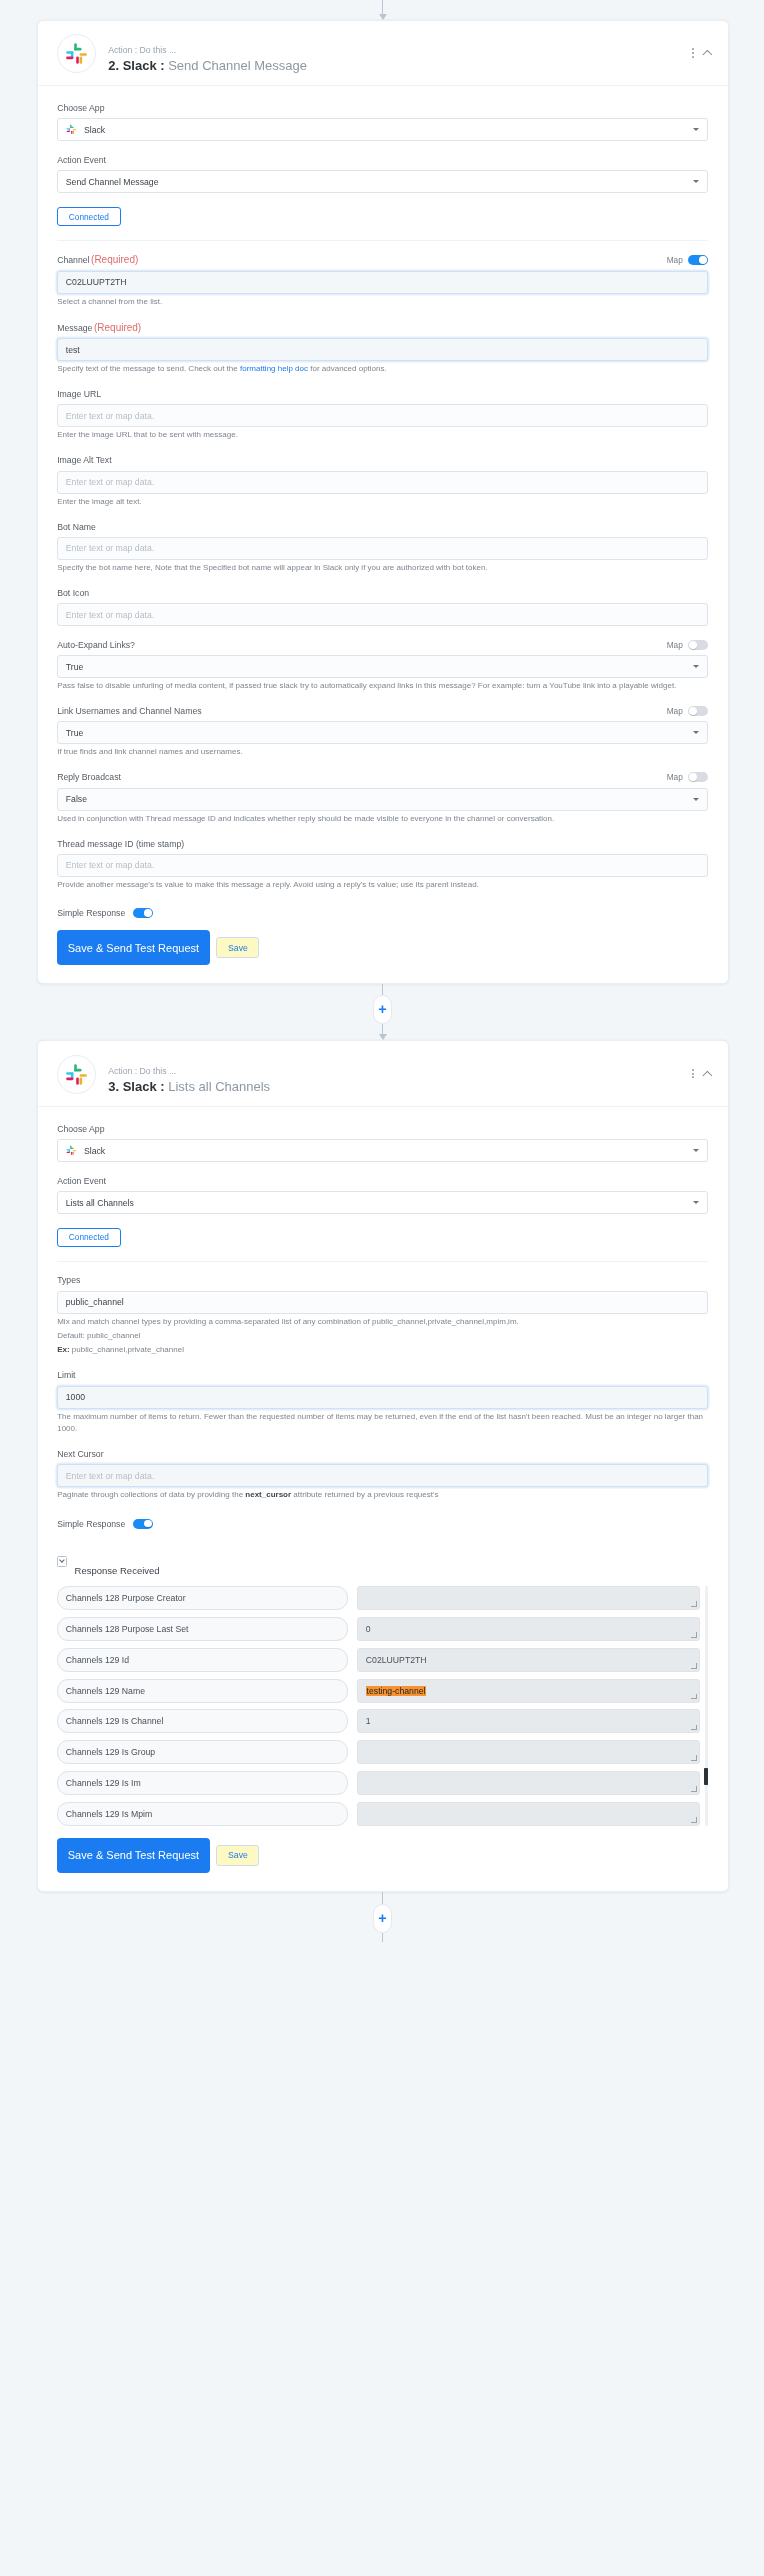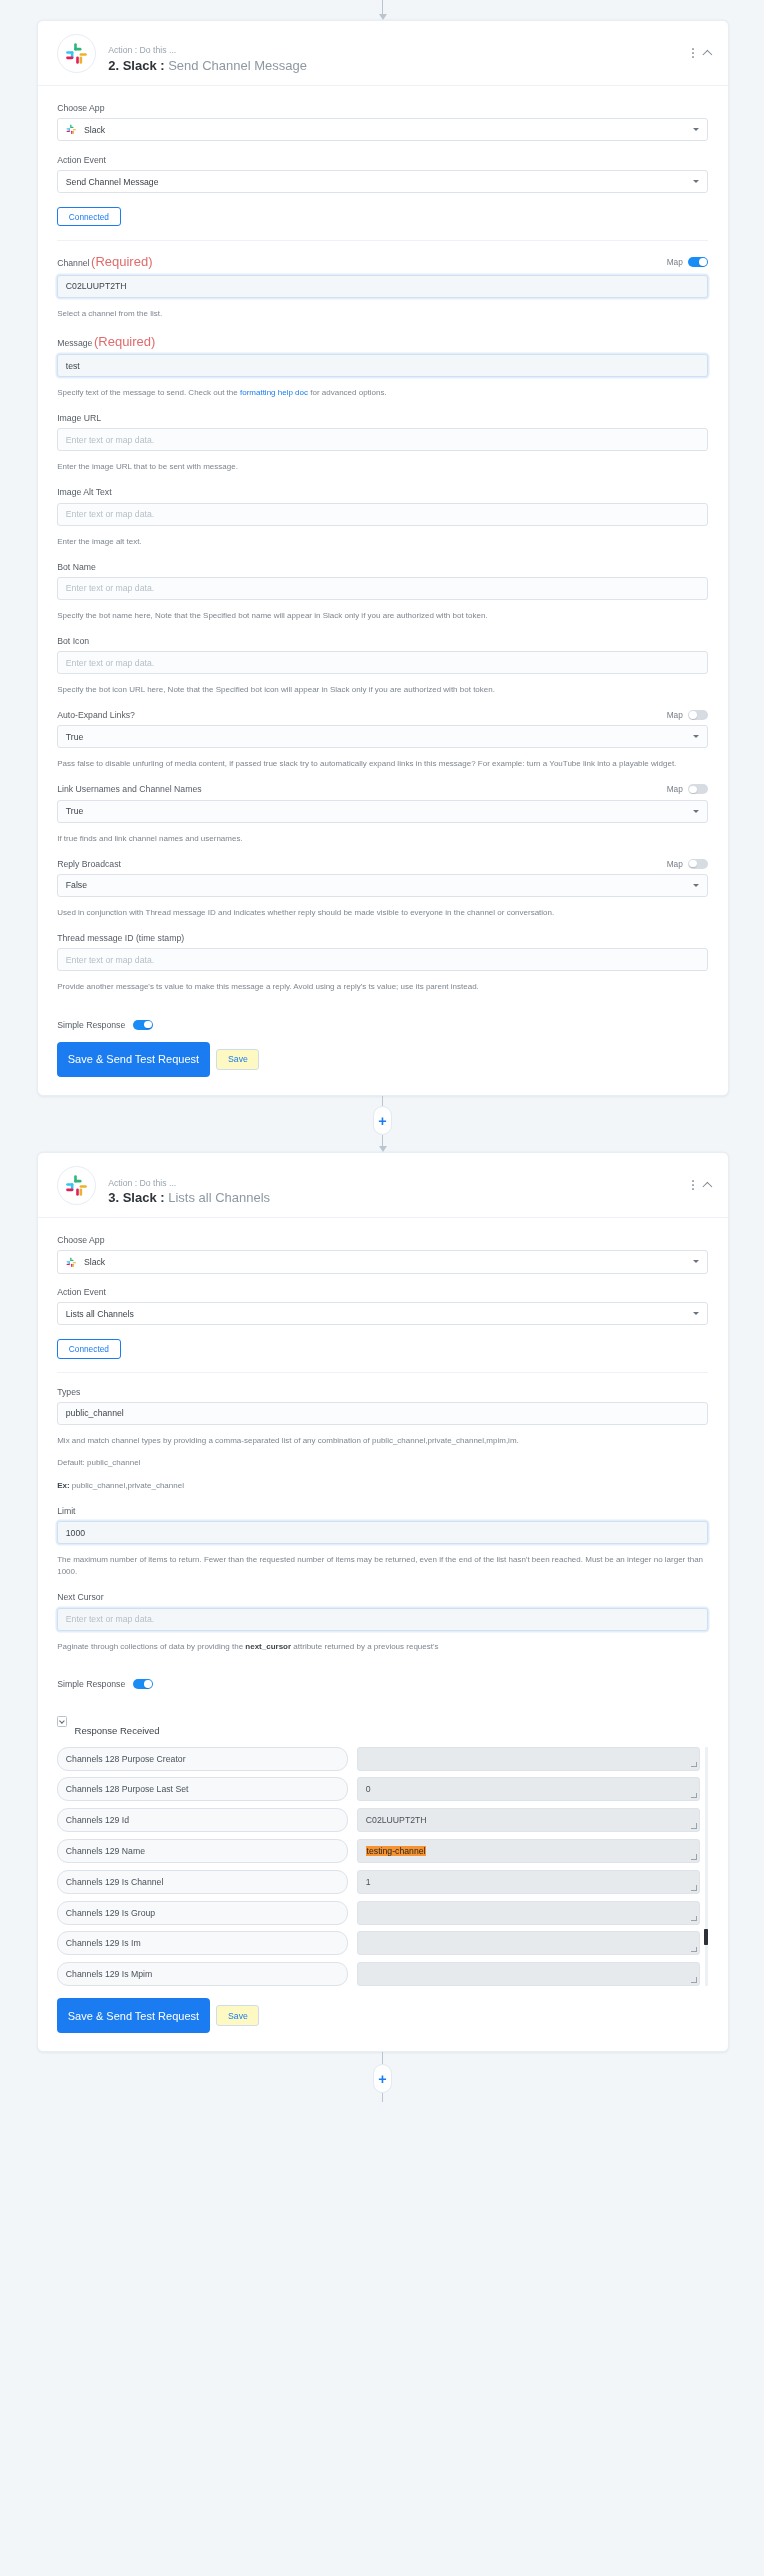--- a/index.html
+++ b/index.html
@@ -85,21 +85,21 @@
 
   .card-body { padding: 16.6px 19.7px 18px 19.7px; }
 
   
   .field { margin-bottom: 13.6px; }
   .field-label-row {
     display: flex; align-items: center; justify-content: space-between;
     margin-bottom: 5.3px;
   }
   .field-label { font-size: 8.7px; color: #555c64; }
-  .field-label .req { color: #e06b6b; font-size: 13px; margin-left: 1.5px; }
+  .field-label .req { color: #e06b6b; font-size: 10px; margin-left: 1.5px; }
 
   .map-wrap { display: flex; align-items: center; gap: 5.3px; }
   .map-lbl { font-size: 8.3px; color: #767f88; }
   .toggle {
     width: 19.7px; height: 9.8px; border-radius: 5.3px;
     background: #d6dce2; position: relative; cursor: pointer;
   }
   .toggle.on { background: #1a8cf5; }
   .toggle .knob {
     position: absolute; top: 1.1px; left: 1.1px;
@@ -125,35 +125,35 @@
   .ctrl .ph { color: #b6bec6; }
   .ctrl.sel { justify-content: space-between; }
   .caret {
     width: 0; height: 0;
     border-left: 3px solid transparent;
     border-right: 3px solid transparent;
     border-top: 3.8px solid #6b747d;
   }
   .app-ctrl { gap: 7.6px; }
 
-  .hint { font-size: 8px; color: #7e868f; line-height: 1.55; margin-top: 10px; }
+  .hint { font-size: 8px; color: #7e868f; line-height: 1.55; margin-top: 2px; }
   .hint b { color: #3f464d; font-weight: 700; }
   .hint a { color: #1a7cf0; text-decoration: none; }
 
   .connected-btn {
     display: inline-flex; align-items: center; justify-content: center;
     height: 19.7px; padding: 0 10.6px;
     border: 0.8px solid #1a7cf0; color: #1a7cf0;
     border-radius: 3px; font-size: 8.3px; background: #fff;
     cursor: pointer;
   }
   .divider { height: 0.8px; background: #eef2f6; margin: 13.6px 0 13.6px 0; }
 
   
-  .simple-row { display: flex; align-items: center; gap: 8px; margin: 26px 0 12px 0; }
+  .simple-row { display: flex; align-items: center; gap: 8px; margin: 17px 0 12px 0; }
   .simple-lbl { font-size: 8.7px; color: #555c64; }
 
   
   .btn-row { display: flex; align-items: center; gap: 6.8px; margin-top: 12px; }
   .btn-primary {
     background: #1a7cf0; color: #fff;
     border: none; border-radius: 4px;
     height: 35px; padding: 0 10.6px;
     font-size: 11px; cursor: pointer;
     font-family: "Liberation Sans", sans-serif;
@@ -332,21 +332,20 @@
               <span class="ph">Enter text or map data.</span>
             </div>
             <div class="hint">Specify the bot name here, Note that the Specified bot name will appear in Slack only if you are authorized with bot token.</div>
           </div><div class="field">
             <div class="field-label-row">
               <div class="field-label">Bot Icon</div>
             </div>
             <div class="ctrl muted">
               <span class="ph">Enter text or map data.</span>
             </div>
-            <div class="hint">Specify the bot icon URL here, Note that the Specified bot icon will appear in Slack only if you are authorized with bot token.</div>
           </div><div class="field">
             <div class="field-label-row">
               <div class="field-label">Auto-Expand Links?</div>
               <div class="map-wrap">
                 <span class="map-lbl">Map</span>
                 <div class="toggle">
                   <div class="knob"></div>
                 </div>
               </div>
             </div>

